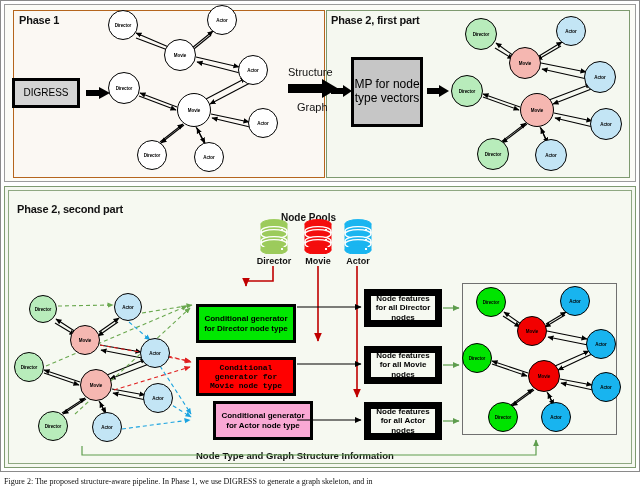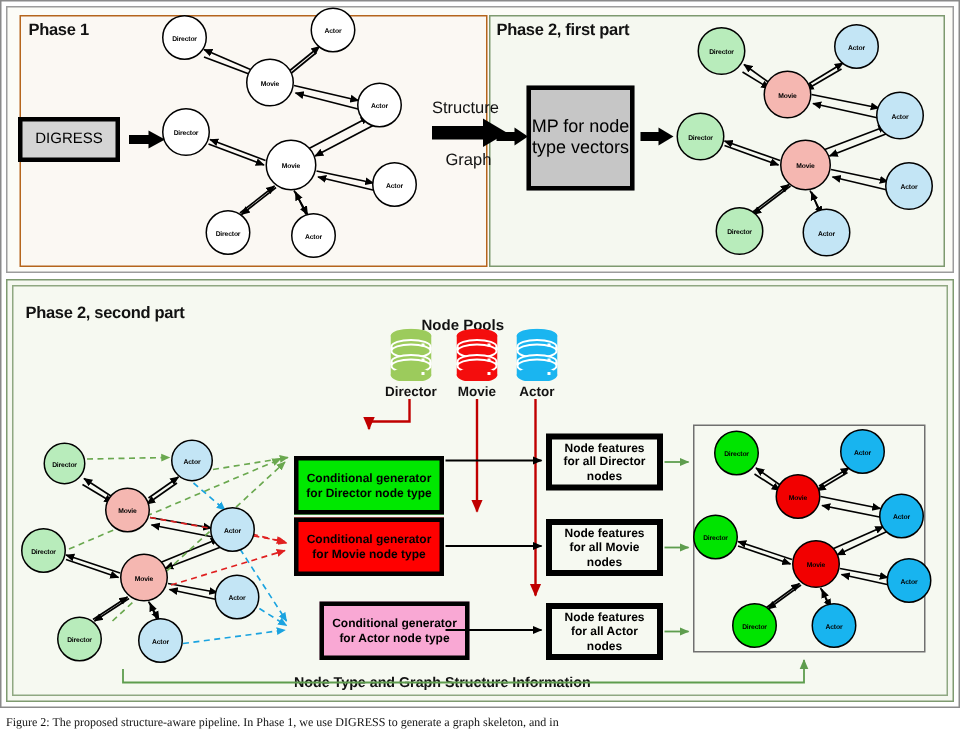--- a/index.html
+++ b/index.html
@@ -108,26 +108,26 @@
     font-weight: normal;
   }
 
   .cond-gen {
     width: 100px; height: 39px;
     border: 3px solid #000;
     font-size: 8px;
     padding: 0 2px;
   }
   .cg-director { left: 196px; top: 304px; background: #00e800; }
-  .cg-movie    { left: 196px; top: 345px; background: #ff0000; }
+  .cg-movie    { left: 196px; top: 357px; background: #ff0000; font-family: Liberation Mono, monospace; }
   .cg-actor    { left: 213px; top: 401px; background: #f9a8d4; }
 
   .feat-box {
     width: 78px; height: 38px;
-    border: 4px solid #000000;
+    border: 7px solid #000000;
     background: #f6f9f1;
     font-size: 8px;
     padding: 0 2px;
   }
   .fb-director { left: 364px; top: 289px; }
   .fb-movie    { left: 364px; top: 346px; }
   .fb-actor    { left: 364px; top: 402px; }
 
   
   .result-frame {

